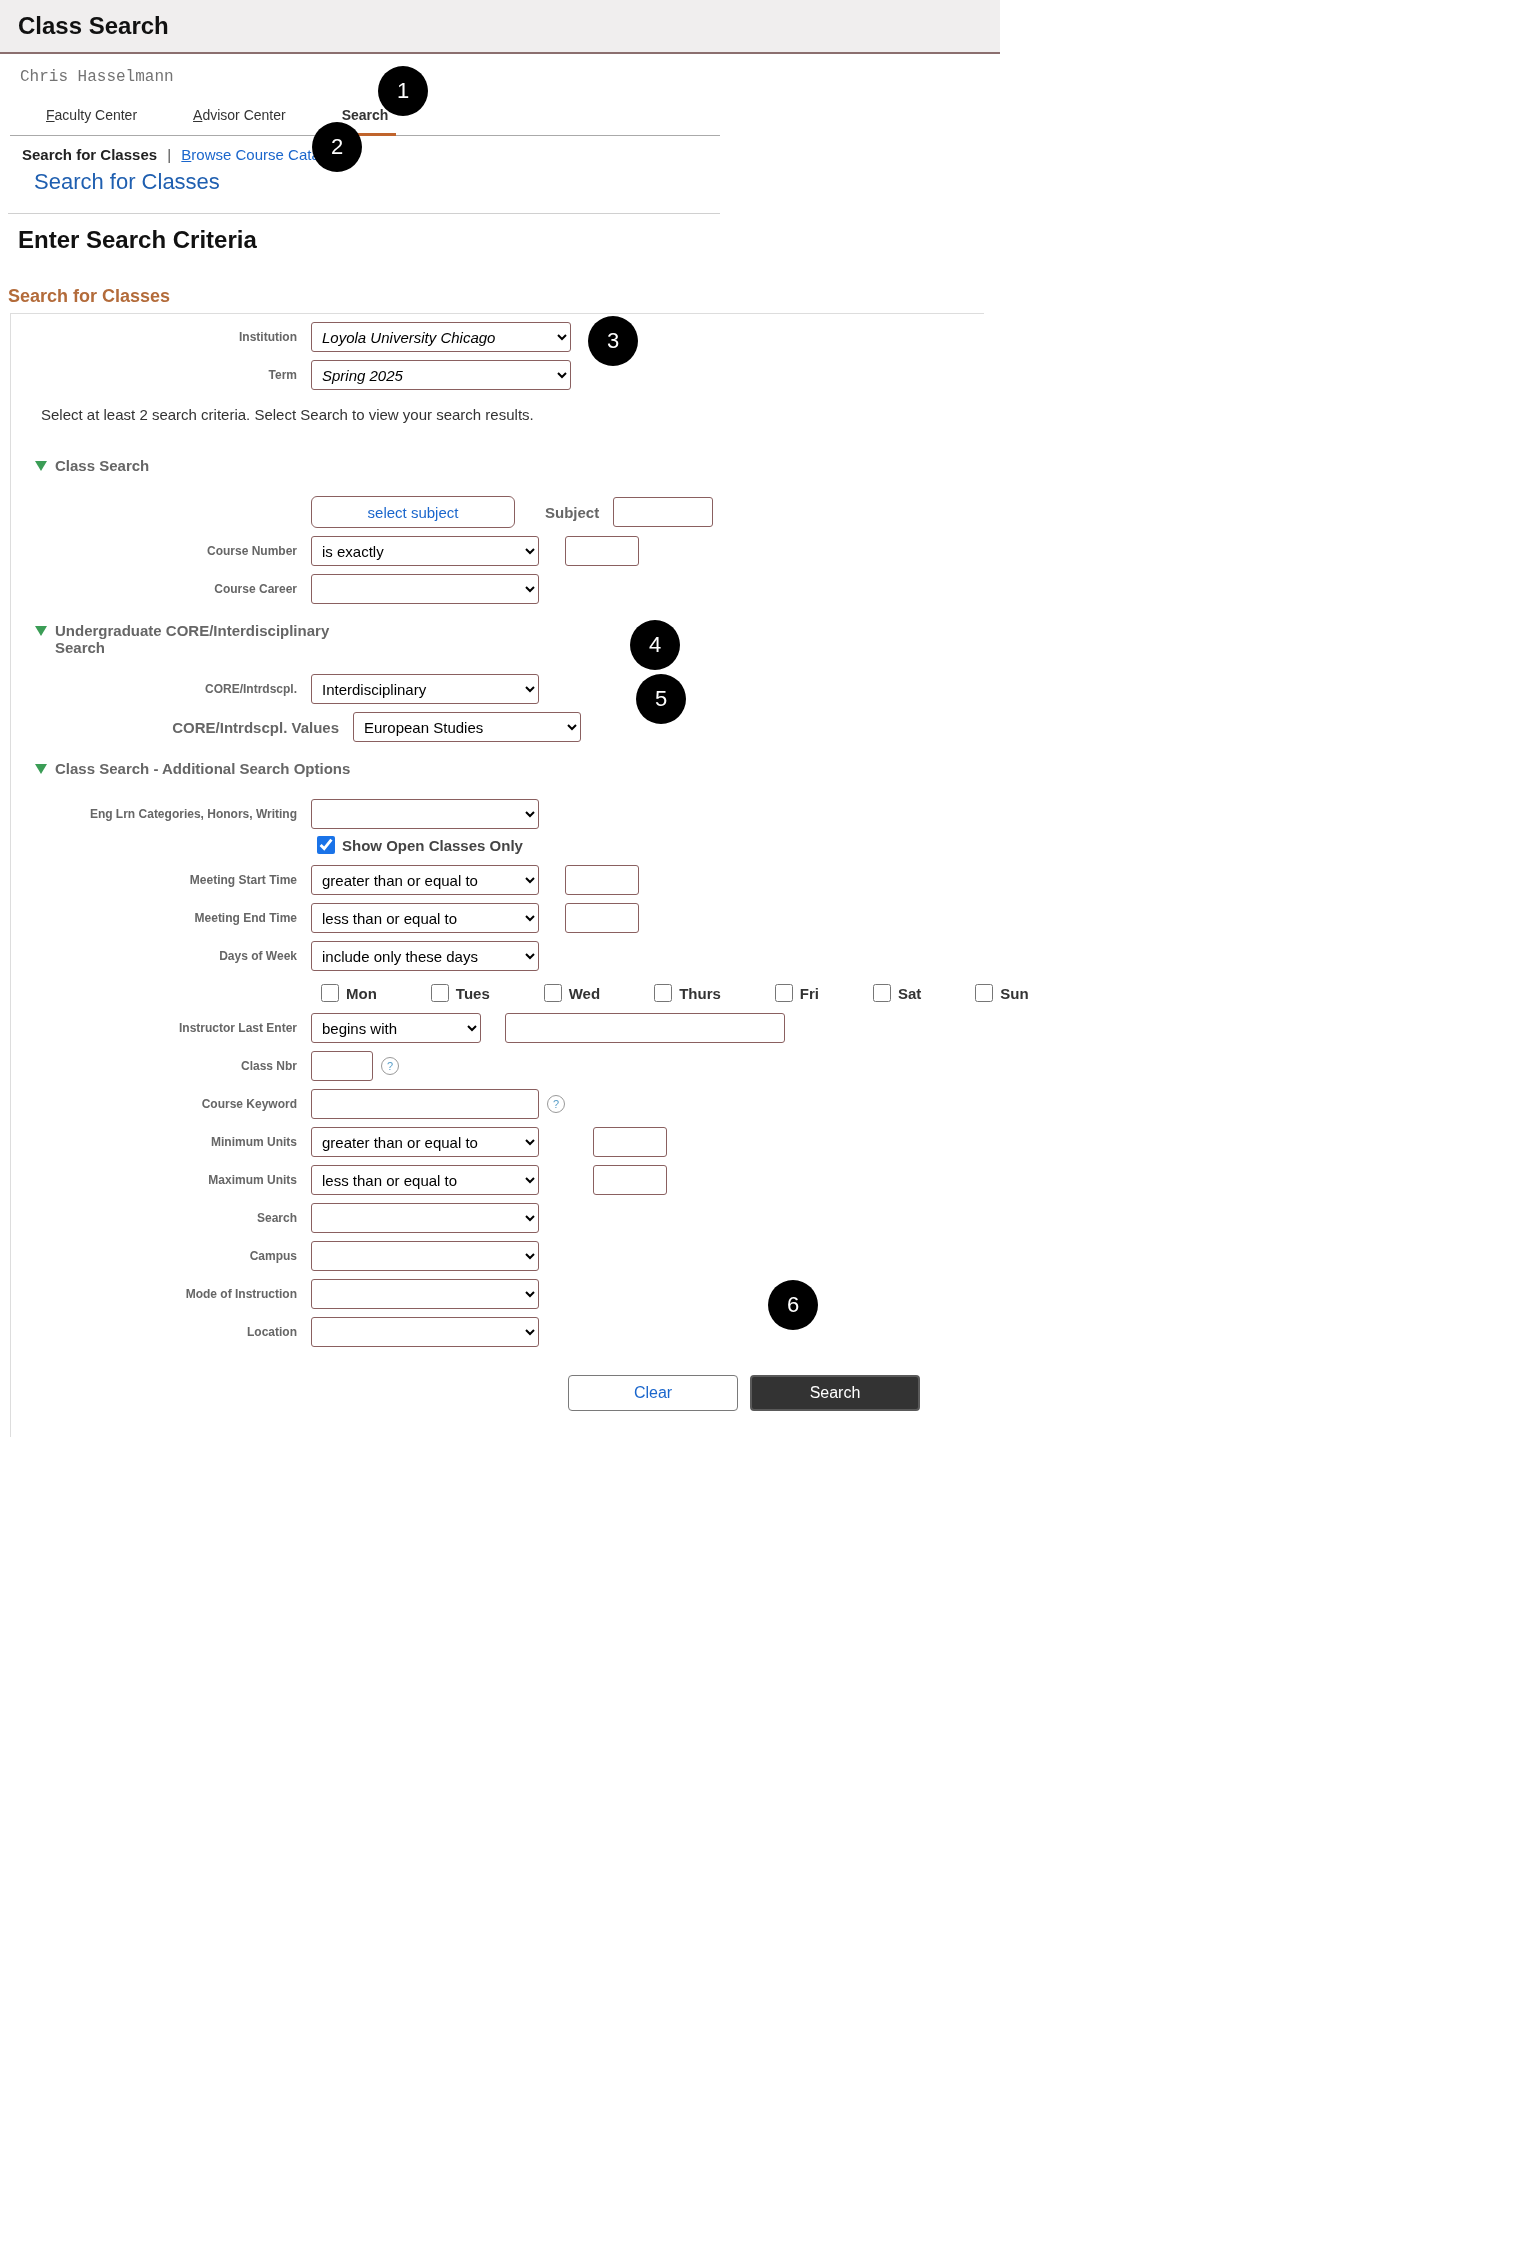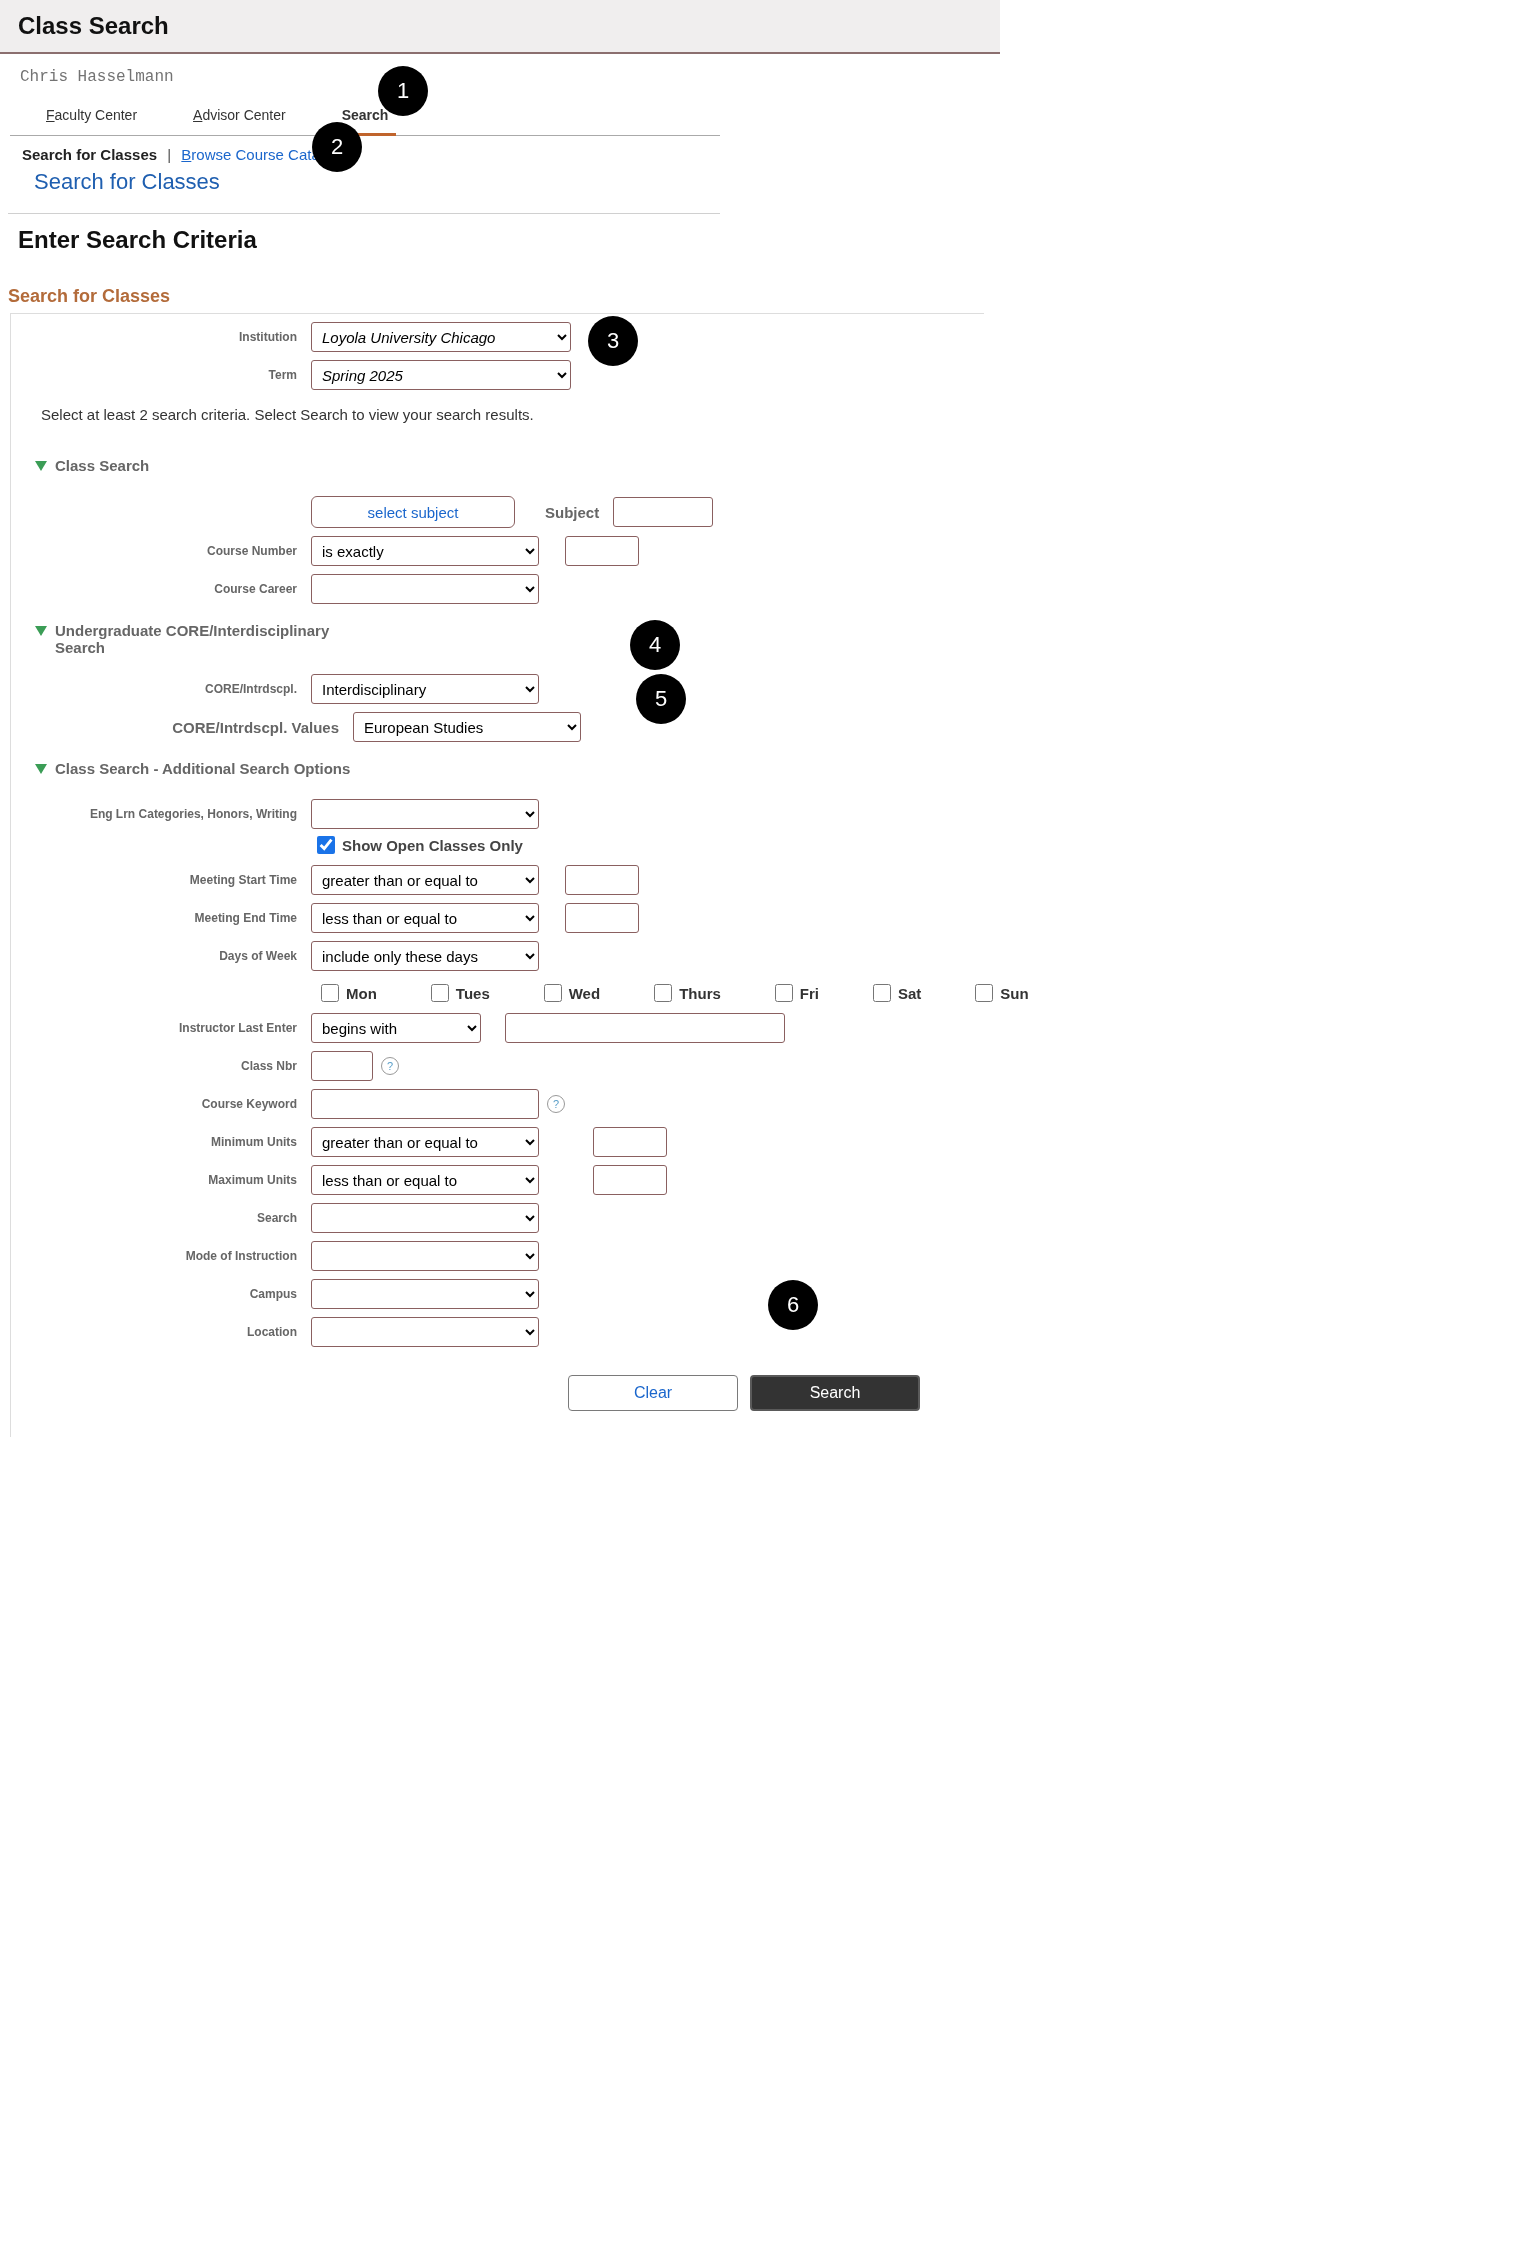--- a/index.html
+++ b/index.html
@@ -375,25 +375,25 @@
     <div class="field-row">
       <div class="lbl">Maximum Units</div>
       <select class="sel w280"><option>less than or equal to</option></select>
       <input type="text" class="txt w70" style="margin-left: 54px;">
     </div>
     <div class="field-row">
       <div class="lbl">Search</div>
       <select class="sel w280"><option></option></select>
     </div>
     <div class="field-row">
+      <div class="lbl">Campus</div>
+      <select class="sel w280"><option></option></select>
+    </div>
+    <div class="field-row">
       <div class="lbl">Mode of Instruction</div>
-      <select class="sel w280"><option></option></select>
-    </div>
-    <div class="field-row">
-      <div class="lbl">Campus</div>
       <select class="sel w280"><option></option></select>
     </div>
     <div class="field-row">
       <div class="lbl">Location</div>
       <select class="sel w280"><option></option></select>
     </div>
 
     <div class="btn-row">
       <button class="btn btn-clear">Clear</button>
       <button class="btn btn-search">Search</button>

